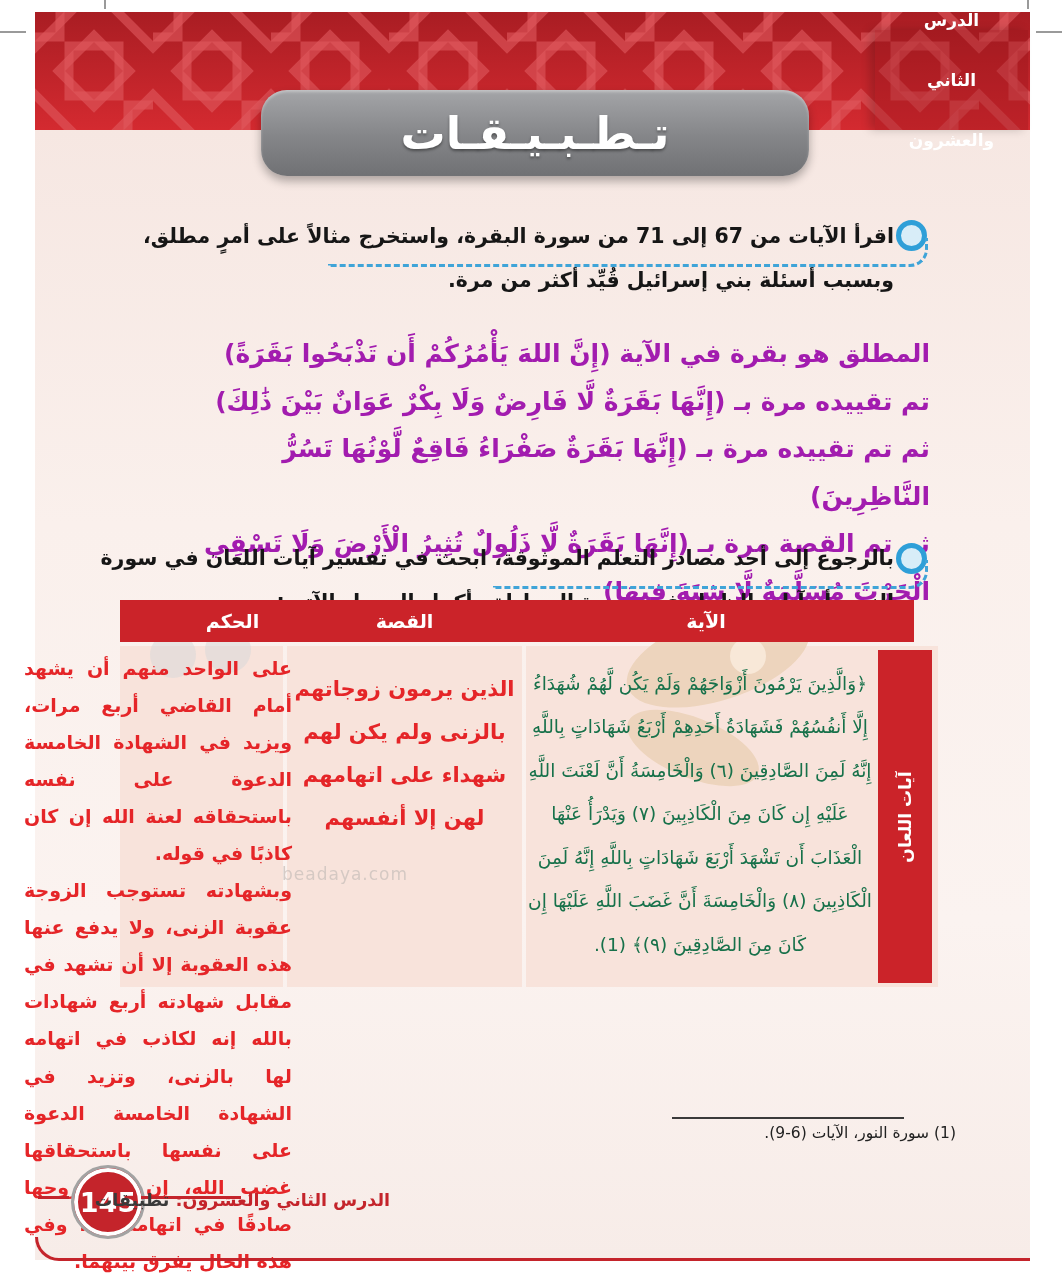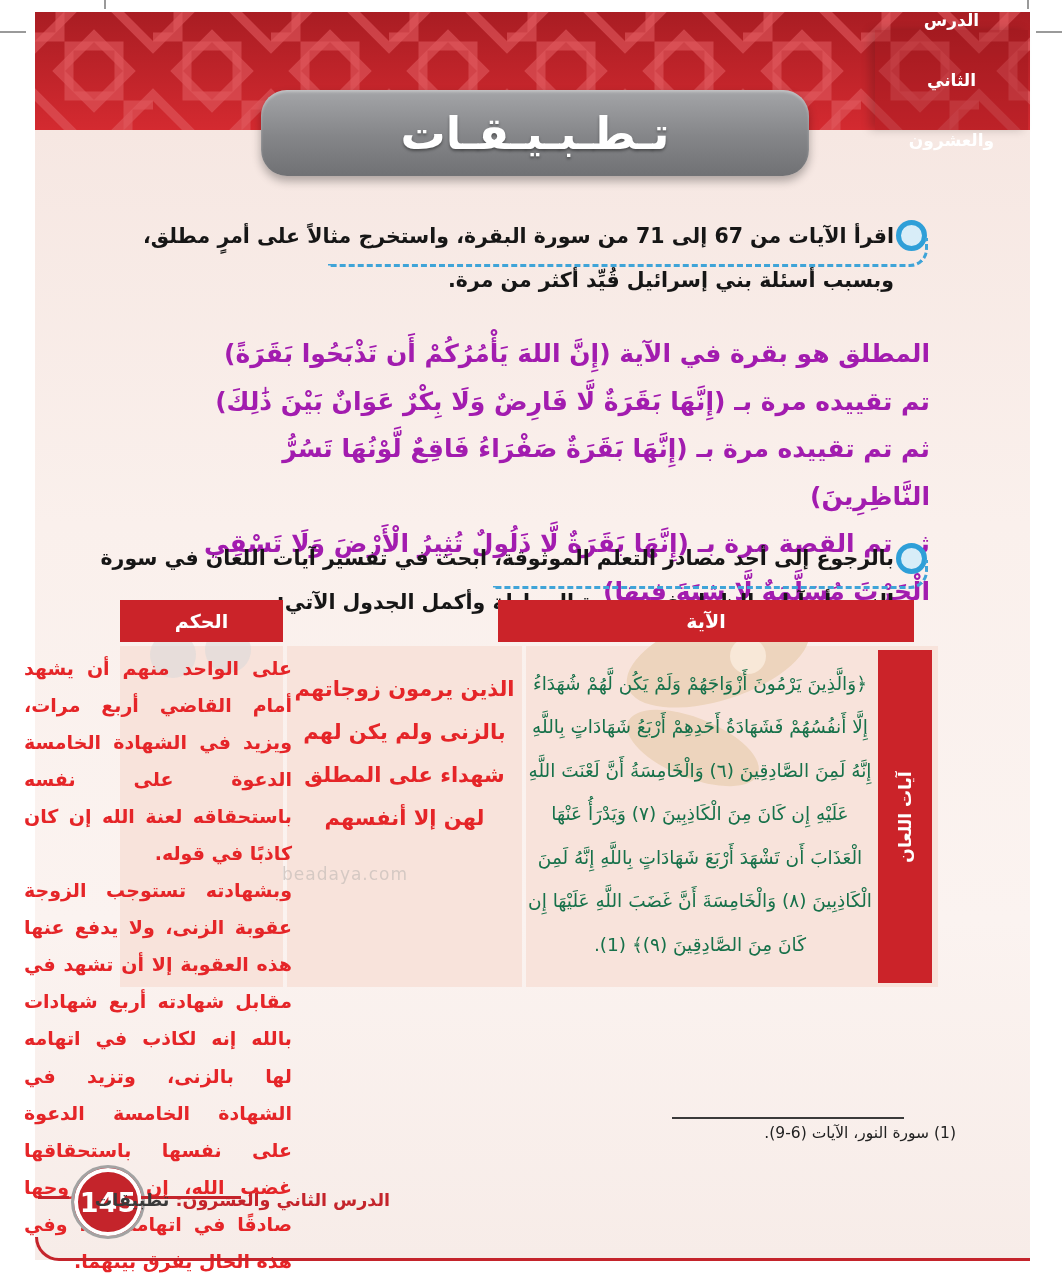--- a/index.html
+++ b/index.html
@@ -148,32 +148,33 @@
     <div>تم تقييده مرة بـ (إِنَّهَا بَقَرَةٌ لَّا فَارِضٌ وَلَا بِكْرٌ عَوَانٌ بَيْنَ ذَٰلِكَ)</div>
     <div>ثم تم تقييده مرة بـ (إِنَّهَا بَقَرَةٌ صَفْرَاءُ فَاقِعٌ لَّوْنُهَا تَسُرُّ النَّاظِرِينَ)</div>
     <div>ثم تم القصة مرة بـ (إِنَّهَا بَقَرَةٌ لَّا ذَلُولٌ تُثِيرُ الْأَرْضَ وَلَا تَسْقِي الْحَرْثَ مُسَلَّمَةٌ لَّا شِيَةَ فِيهَا)</div>
   </div>
 
   <div class="task-icon" style="right:135px;top:543px;"></div>
   <div class="dash" style="right:134px;top:560px;width:432px;height:26px;"></div>
   <div class="task-text" style="right:168px;top:536px;width:800px;">بالرجوع إلى أحد مصادر التعلم الموثوقة، ابحث في تفسير آيات اللعان في سورة النور، أو آيات الظهار في سورة المجادلة وأكمل الجدول الآتي:</div>
 
   <div class="th" style="left:498px;width:416px;">الآية</div>
-  <div class="th" style="left:120px;width:163px;">الحكم</div>
+  <div class="th" style="left:287px;width:235px;">القصة</div>
+  <div class="th" style="left:120px;width:163px;padding-left:31px;">الحكم</div>
 
   <div class="cell-bg" style="left:526px;width:412px;"></div>
   <div class="cell-bg" style="left:287px;width:235px;"></div>
   <div class="cell-bg" style="left:120px;width:163px;"></div>
 
   <div class="strip">
     <div class="strip-label">آيات اللعان</div>
   </div>
 
   <div class="verse">﴿وَالَّذِينَ يَرْمُونَ أَزْوَاجَهُمْ وَلَمْ يَكُن لَّهُمْ شُهَدَاءُ إِلَّا أَنفُسُهُمْ فَشَهَادَةُ أَحَدِهِمْ أَرْبَعُ شَهَادَاتٍ بِاللَّهِ إِنَّهُ لَمِنَ الصَّادِقِينَ (٦) وَالْخَامِسَةُ أَنَّ لَعْنَتَ اللَّهِ عَلَيْهِ إِن كَانَ مِنَ الْكَاذِبِينَ (٧) وَيَدْرَأُ عَنْهَا الْعَذَابَ أَن تَشْهَدَ أَرْبَعَ شَهَادَاتٍ بِاللَّهِ إِنَّهُ لَمِنَ الْكَاذِبِينَ (٨) وَالْخَامِسَةَ أَنَّ غَضَبَ اللَّهِ عَلَيْهَا إِن كَانَ مِنَ الصَّادِقِينَ (٩)﴾ (1).</div>
-  <div class="story">الذين يرمون زوجاتهم بالزنى ولم يكن لهم شهداء على المطلق لهن إلا أنفسهم</div>
+  <div class="story">الذين يرمون زوجاتهم بالزنى ولم يكن لهم شهداء على اتهامهم لهن إلا أنفسهم</div>
   <div class="ruling">
     <div>على الواحد منهم أن يشهد أمام القاضي أربع مرات، ويزيد في الشهادة الخامسة الدعوة على نفسه باستحقاقه لعنة الله إن كان كاذبًا في قوله.</div>
     <div>وبشهادته تستوجب الزوجة عقوبة الزنى، ولا يدفع عنها هذه العقوبة إلا أن تشهد في مقابل شهادته أربع شهادات بالله إنه لكاذب في اتهامه لها بالزنى، وتزيد في الشهادة الخامسة الدعوة على نفسها باستحقاقها غضب الله، إن كان زوجها صادقًا في اتهامه لها، وفي هذه الحال يفرق بينهما.</div>
   </div>
 
   <div class="fn-line"></div>
   <div class="fn-text">(1) سورة النور، الآيات (6-9).</div>
 
   <div class="fline" style="left:38px;width:31px;"></div>
   <div class="pagenum">

